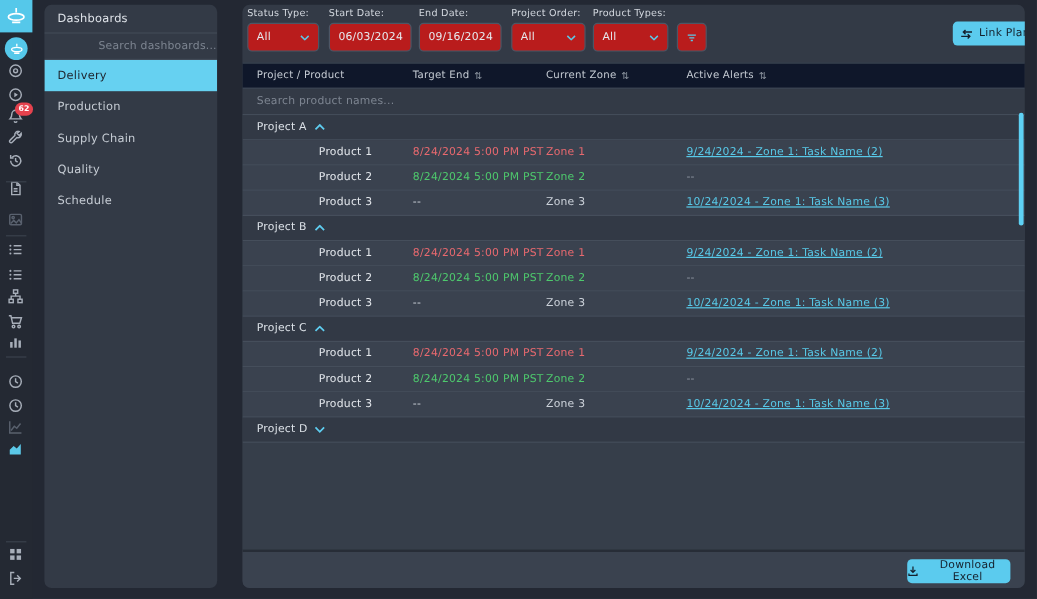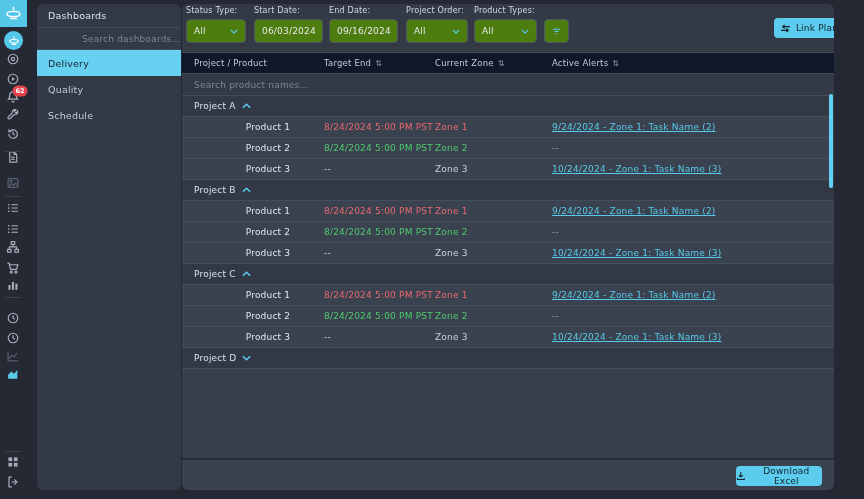--- a/index.html
+++ b/index.html
@@ -34,24 +34,24 @@
   .sb-header { height:24px; display:flex; align-items:center; padding-left:11px;
     font-size:9.5px; color:#dfe3e9; border-bottom:1px solid #414a57;text-align:right; }
   .sb-search { height:22px; display:flex; align-items:center; border-bottom:1px solid #414a57; }
   .sb-search input { width:100%; background:transparent; border:none; outline:none;
     padding-left:11px; font-size:9px; color:#dfe3e9; font-family:inherit; letter-spacing:.2px;margin-left:34px; }
   .sb-search input::placeholder, .tsearch input::placeholder { color:#7d8591; }
   .sb-item { height:26px; display:flex; align-items:center; padding-left:11px;
     font-size:9.5px; color:#c6ccd4; cursor:pointer; }
   .sb-item.selected { background:#66d1f1; color:#1d232c; }
   
-  .main { left:182px; width:652px; overflow:hidden; }
+  .main { left:202px; width:652px; overflow:hidden; }
   .fgroup { position:absolute; top:2px; }
   .flabel { font-size:8px; color:#d2d7de; margin-bottom:4px; }
-  .fctrl { height:24px; background:#4d7c0f; border:1px solid #4d5665; border-radius:4px;
+  .fctrl { height:24px; background:#b91c1c; border:1px solid #4d5665; border-radius:4px;
     display:flex; align-items:center; justify-content:space-between; padding:0 7px;
     font-size:9px; color:#e6e9ee; cursor:pointer; }
   .btn { background:#5bcbee; color:#15212d; border:none; border-radius:4px;
     font-size:9px; font-family:inherit; display:flex; align-items:center; gap:5px;
     cursor:pointer; letter-spacing:.2px; }
   .linkplan { position:absolute; left:592px; top:14px; width:70px; height:20px; justify-content:center; }
   
   .thead { position:absolute; top:48px; left:0; right:0; height:22px; background:#0f172a;
     border-top:1px solid #434c59; border-bottom:1px solid #434c59;
     display:grid; grid-template-columns:142px 111px 117px 1fr; align-items:center;
@@ -229,20 +229,22 @@
   <div class="rail-divider" style="top:451px"></div>
 </div>
 
 <aside class="card sidebar">
   <div class="sb-header">Dashboards</div>
   <div class="sb-search">
     <input placeholder="Search dashboards..." style="">
   </div>
   <nav id="sb-items">
       <div class="sb-item selected">Delivery</div>
+      <div class="sb-item">Production</div>
+      <div class="sb-item">Supply Chain</div>
       <div class="sb-item">Quality</div>
       <div class="sb-item">Schedule</div>
     </nav>
 </aside>
 
 <main class="card main">
 
   <div>
     <div class="fgroup" style="left:4px;width:60px">
       <div class="flabel">Status Type:</div>

